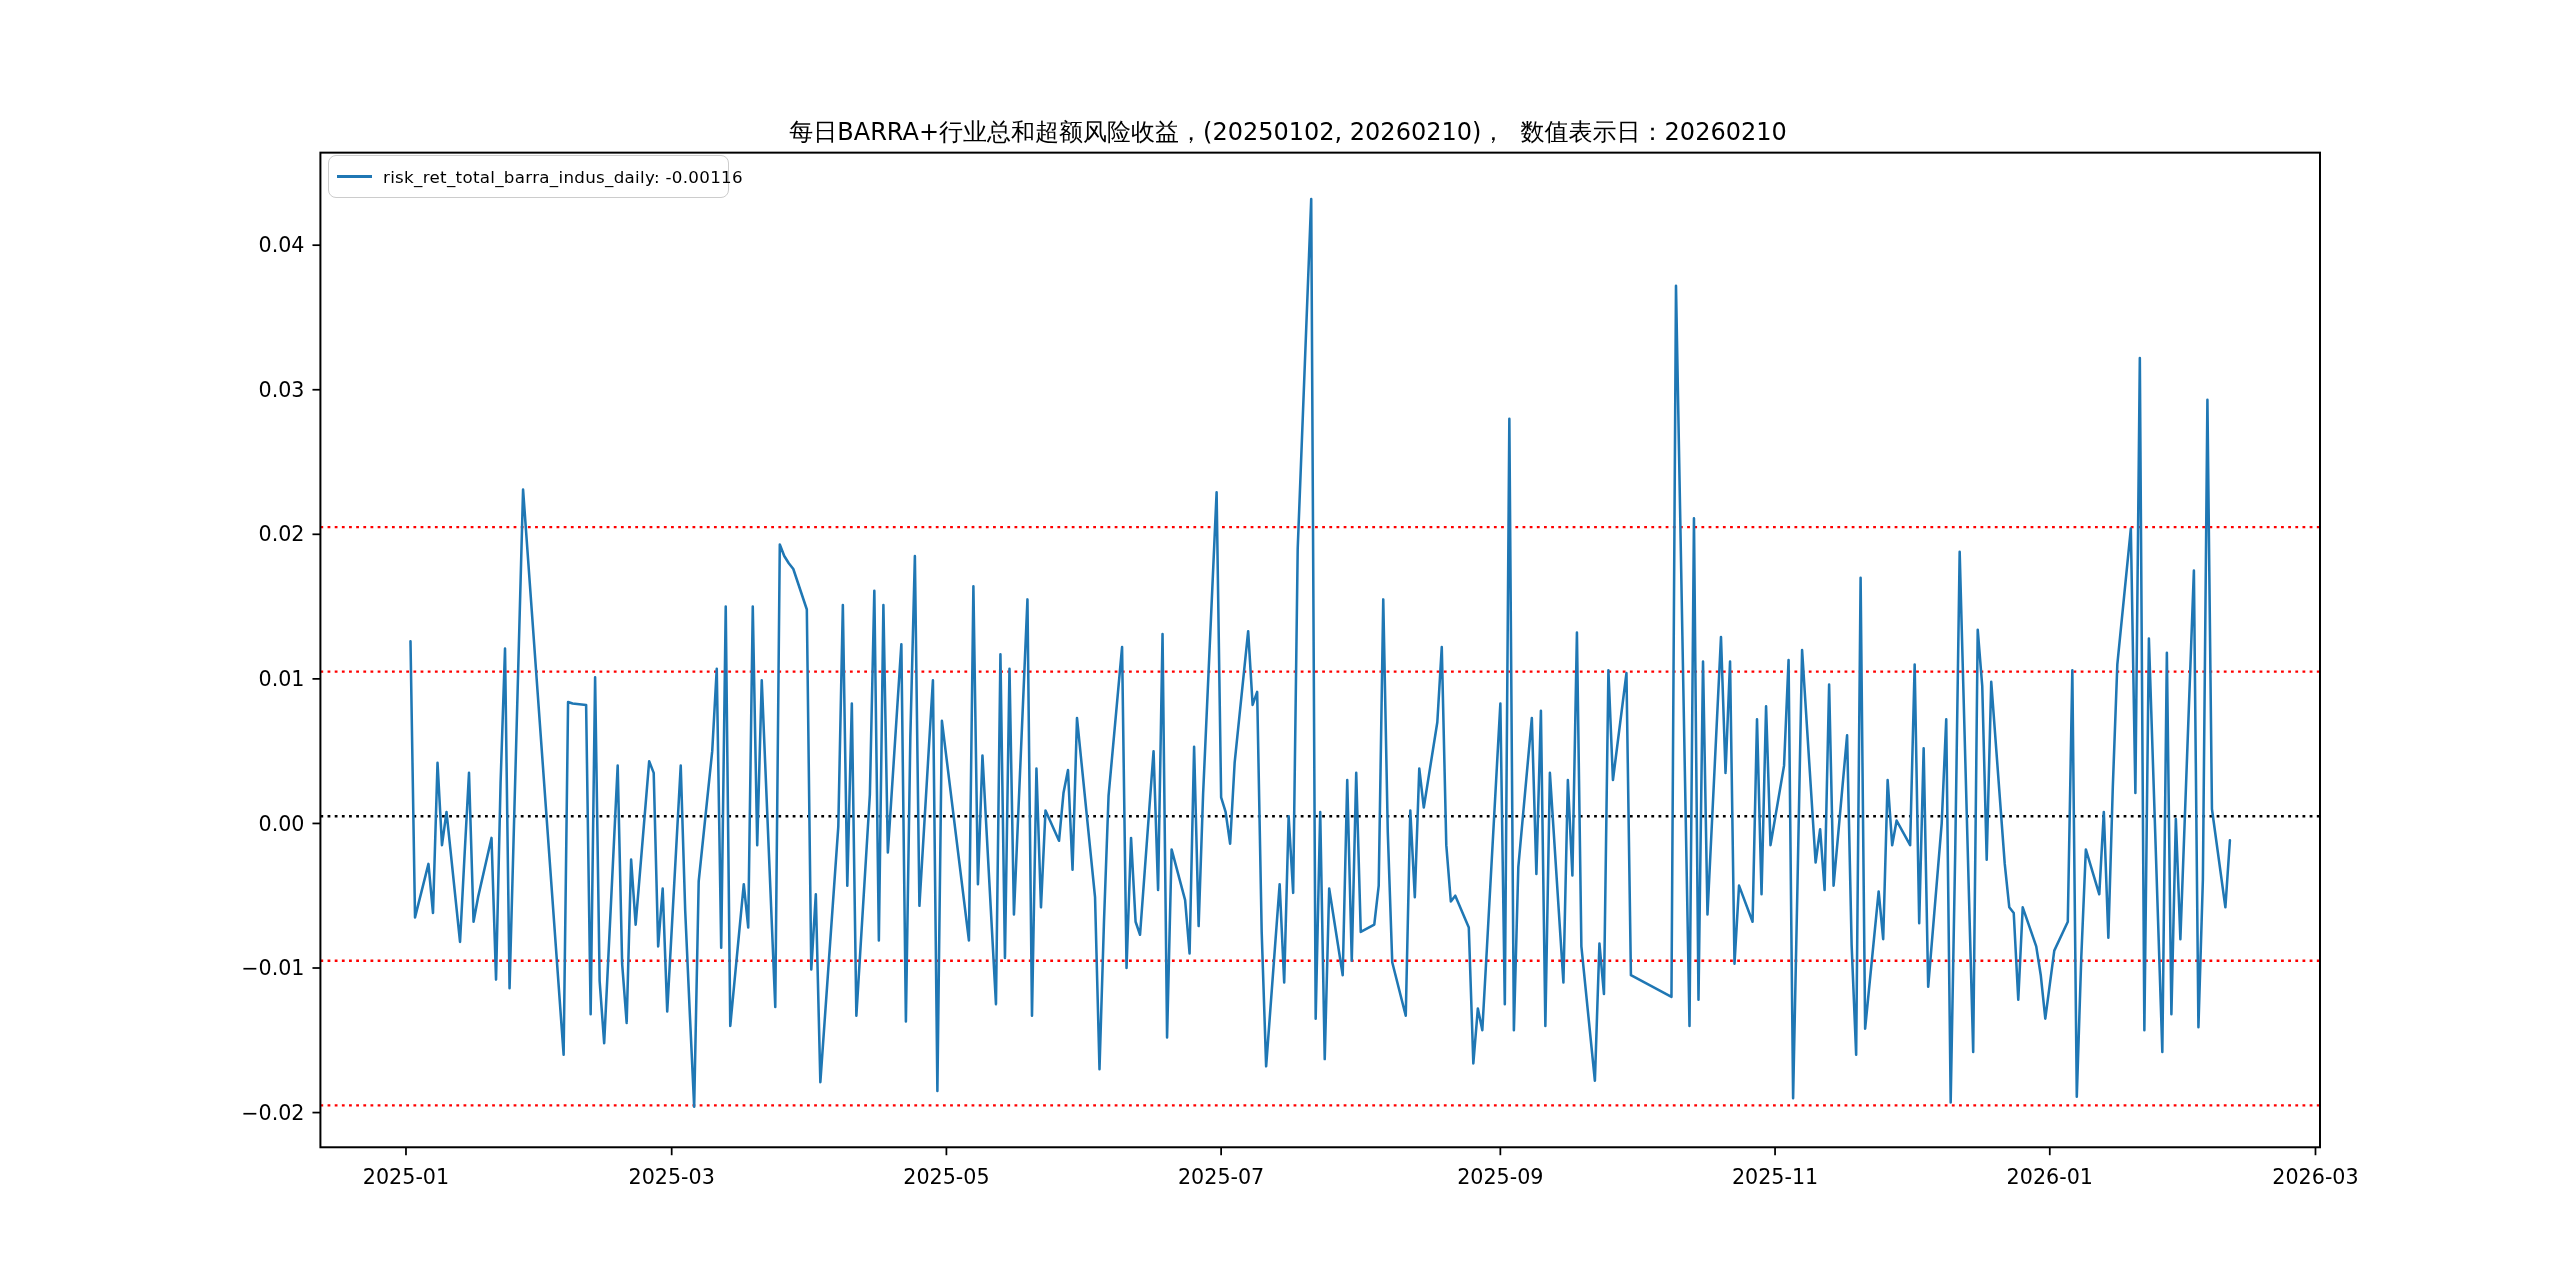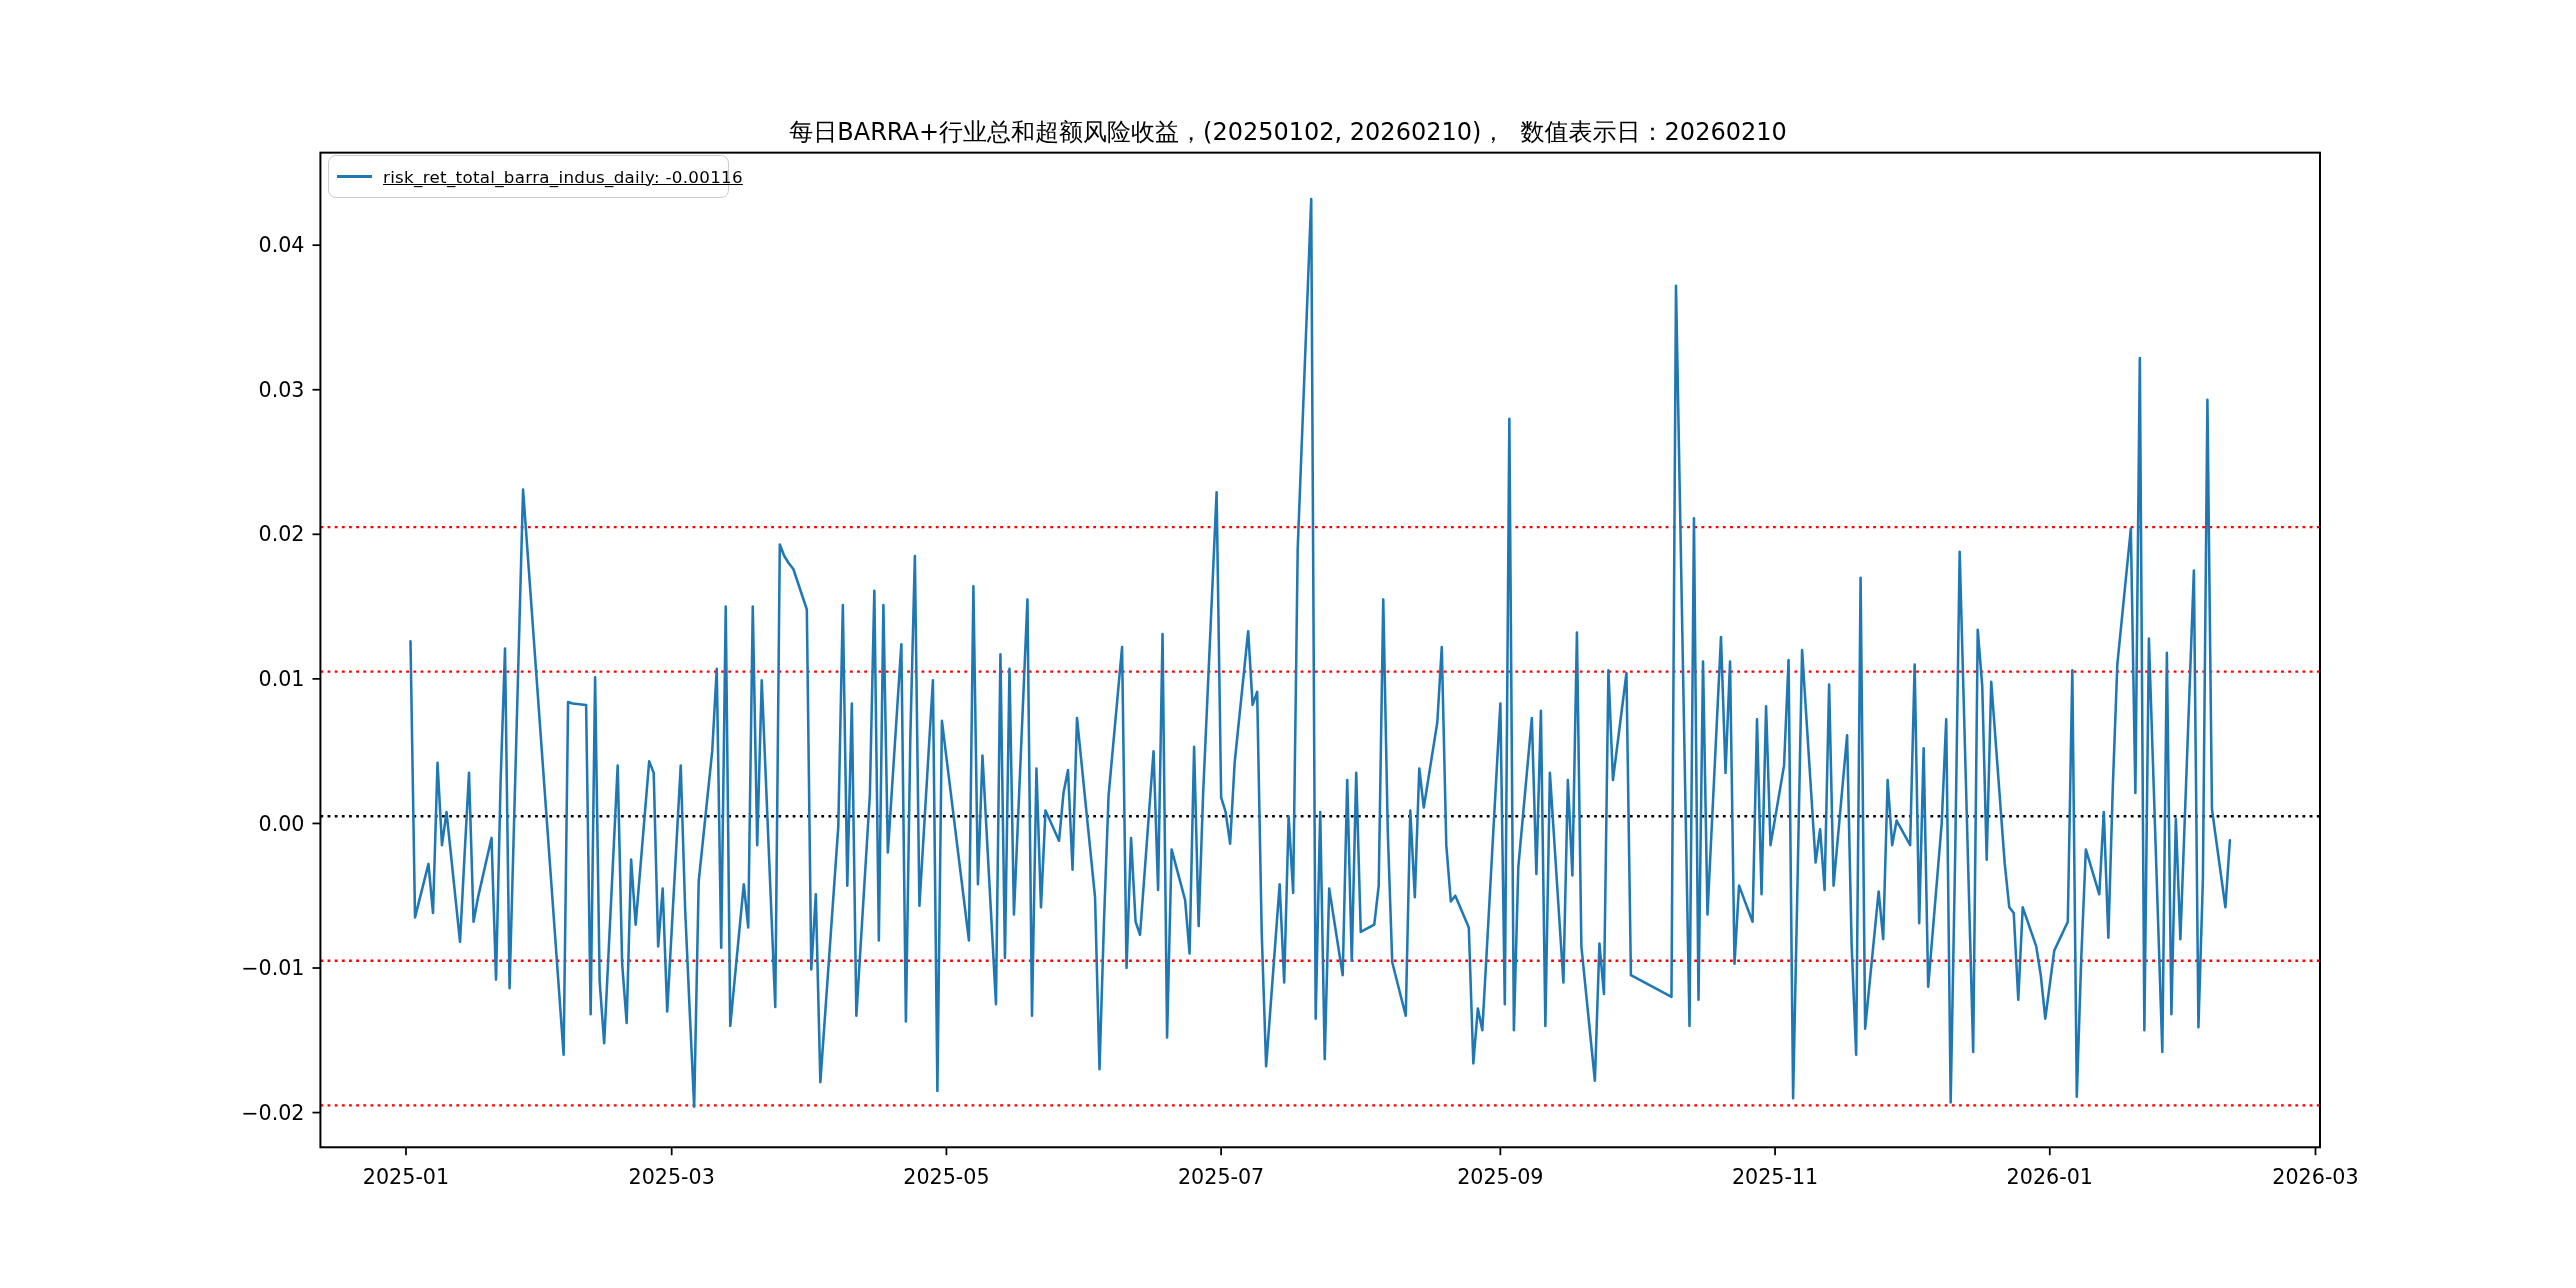--- a/index.html
+++ b/index.html
@@ -38,21 +38,20 @@
     width: 35px; height: 3.2px;
     margin-left: 8px;
     flex: 0 0 auto;
   }
   #legend-label {
     margin-left: 11px;
     font-size: 16.7px;
     color: #000000;
     letter-spacing: 0.3px;
     white-space: pre;
-    text-decoration: underline;
   }
   .tick-text { font-size: 26px; fill: #000000; }
 </style>
 </head>
 <body>
 
 <div id="figure">
   <svg id="chart-svg" width="2576" height="1288" viewBox="0 0 3240 1620">
       <line x1="403" x2="2918" y1="662.9433139534884" y2="662.9433139534884" stroke="#ff0000" stroke-width="3" stroke-dasharray="3.5 5.5" stroke-linecap="butt"></line>
       <line x1="403" x2="2918" y1="844.7747093023256" y2="844.7747093023256" stroke="#ff0000" stroke-width="3" stroke-dasharray="3.5 5.5" stroke-linecap="butt"></line>

